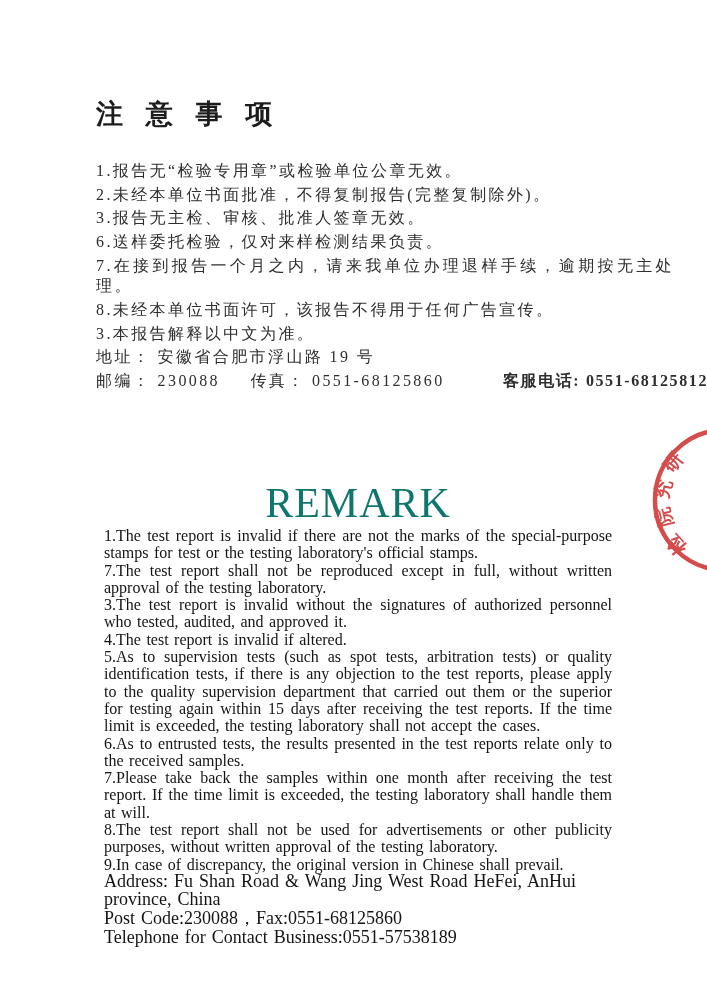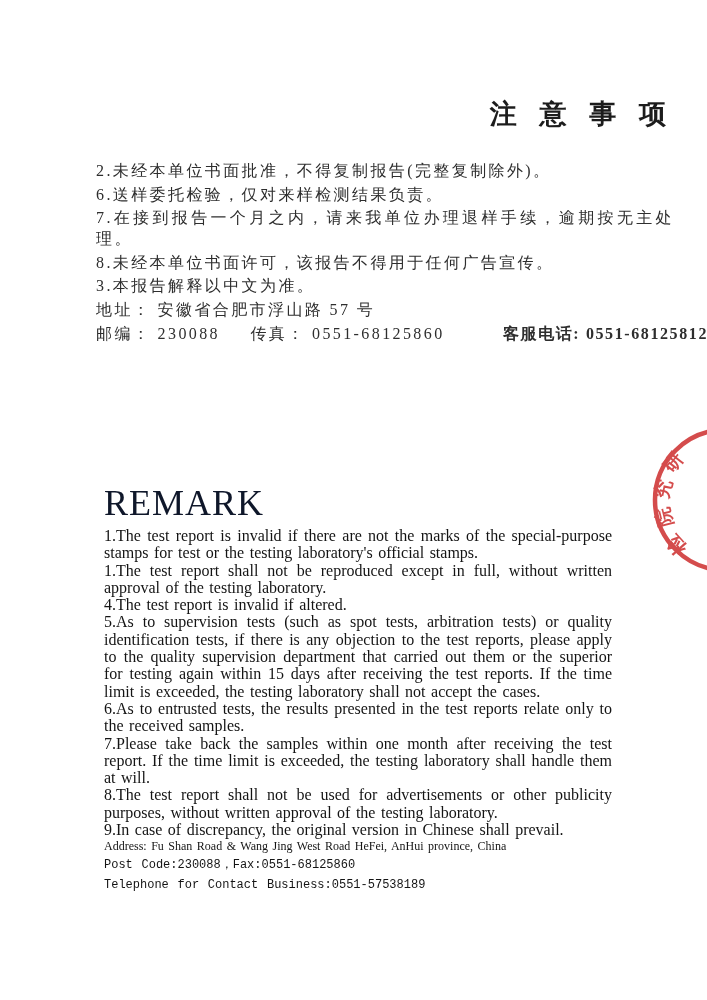--- a/index.html
+++ b/index.html
@@ -4,73 +4,76 @@
 <style>
   html,body { margin:0; padding:0; background:#e8e8e8; }
   .page {
     position:relative; width:707px; height:1000px; background:#ffffff;
     margin:0 auto; overflow:hidden;
     font-family:"Liberation Serif","DejaVu Serif",serif;
   }
   
   .cn-section { position:absolute; left:96px; top:96px; width:578px; color:#2e2e2e; }
   .cn-title {
-    text-align:right; font-size:27px; font-weight:bold; color:#1c1c1c;
+    text-align:left; font-size:27px; font-weight:bold; color:#1c1c1c;
     letter-spacing:8px; margin:0 0 29px 0; white-space:nowrap;
   }
   .cn-item {
     font-size:16px; line-height:20.5px; letter-spacing:2.4px;
     margin:0 0 3.2px 0; text-align:justify; text-justify:inter-ideograph;
   }
   .cn-line { font-size:16px; line-height:20.5px; letter-spacing:2.4px; margin:0 0 3.2px 0; white-space:nowrap; }
   .cn-contact { display:block; }
   .cn-contact .fax { margin-left:24px;text-align:center; }
   .cn-contact .phone { margin-left:52px; letter-spacing:1.6px;font-weight:bold; }
   
   .en-section { position:absolute; left:104px; top:484px; width:508px; color:#141414; }
   .en-title {
-    text-align:left; font-size:36px; font-weight:normal; color:#0f172a;
+    text-align:center; font-size:42px; font-weight:normal; color:#0f766e;
     letter-spacing:1px; margin:0 0 5px 0; line-height:38px;
   }
   .en-item { font-size:16px; line-height:17.3px; margin:0; text-align:justify; word-spacing:1.5px; }
-  .en-line { font-size:12px; line-height:17.6px; margin:0; word-spacing:1.5px; }
-  .en-line.gap { margin-top:1.5px;font-family:Liberation Mono, monospace; }
+  .en-line { font-size:18px; line-height:17.6px; margin:0; word-spacing:1.5px; }
+  .en-line.gap { margin-top:1.5px; }
   
   .stamp { position:absolute; right:0; top:428px; width:82px; height:150px; overflow:hidden; pointer-events:none; }
   .stamp svg { display:block; }
 </style>
 </head>
 <body>
 
 <div class="page">
 
   <div class="cn-section">
     <h1 class="cn-title">注 意 事 项</h1>
     <div>
 
+    <p class="cn-item">1.报告无“检验专用章”或检验单位公章无效。</p>
         <p class="cn-item">2.未经本单位书面批准，不得复制报告(完整复制除外)。</p>
+        <p class="cn-item">3.报告无主检、审核、批准人签章无效。</p>
         <p class="cn-item">6.送样委托检验，仅对来样检测结果负责。</p>
         <p class="cn-item">7.在接到报告一个月之内，请来我单位办理退样手续，逾期按无主处理。</p>
         <p class="cn-item">8.未经本单位书面许可，该报告不得用于任何广告宣传。</p>
         <p class="cn-item">3.本报告解释以中文为准。</p>
       </div>
-    <p class="cn-line">地址： 安徽省合肥市浮山路 57 号</p>
+    <p class="cn-line">地址： 安徽省合肥市浮山路 19 号</p>
     <p class="cn-line cn-contact">
       <span>邮编： 230088</span>
       <span class="fax">传真： 0551-68125860</span>
       <span class="phone">客服电话: 0551-68125812</span>
     </p>
   </div>
 
   <div class="en-section">
     <h2 class="en-title">REMARK</h2>
     <div>
 
     <p class="en-item">1.The test report is invalid if there are not the marks of the special-purpose stamps for test or the testing laboratory's official stamps.</p>
-        <p class="en-item">1.The test report shall not be reproduced except in full, without written approval of the testing laboratory.</p>
+        <p class="en-item">7.The test report shall not be reproduced except in full, without written approval of the testing laboratory.</p>
+        <p class="en-item">3.The test report is invalid without the signatures of authorized personnel who tested, audited, and approved it.</p>
         <p class="en-item">4.The test report is invalid if altered.</p>
         <p class="en-item">5.As to supervision tests (such as spot tests, arbitration tests) or quality identification tests, if there is any objection to the test reports, please apply to the quality supervision department that carried out them or the superior for testing again within 15 days after receiving the test reports. If the time limit is exceeded, the testing laboratory shall not accept the cases.</p>
         <p class="en-item">6.As to entrusted tests, the results presented in the test reports relate only to the received samples.</p>
         <p class="en-item">7.Please take back the samples within one month after receiving the test report. If the time limit is exceeded, the testing laboratory shall handle them at will.</p>
         <p class="en-item">8.The test report shall not be used for advertisements or other publicity   purposes, without written approval of the testing laboratory.</p>
         <p class="en-item">9.In case of discrepancy, the original version in Chinese shall prevail.</p>
       </div>
     <p class="en-line">Address: Fu Shan Road &amp; Wang Jing West Road HeFei, AnHui province, China</p>
     <p class="en-line gap">Post Code:230088，Fax:0551-68125860</p>
     <p class="en-line gap">Telephone for Contact Business:0551-57538189</p>

